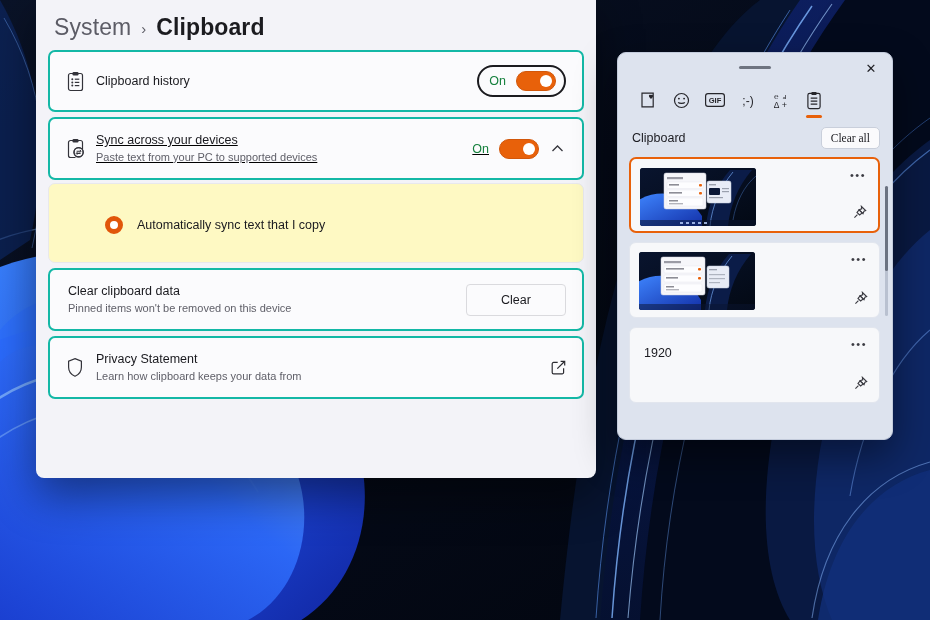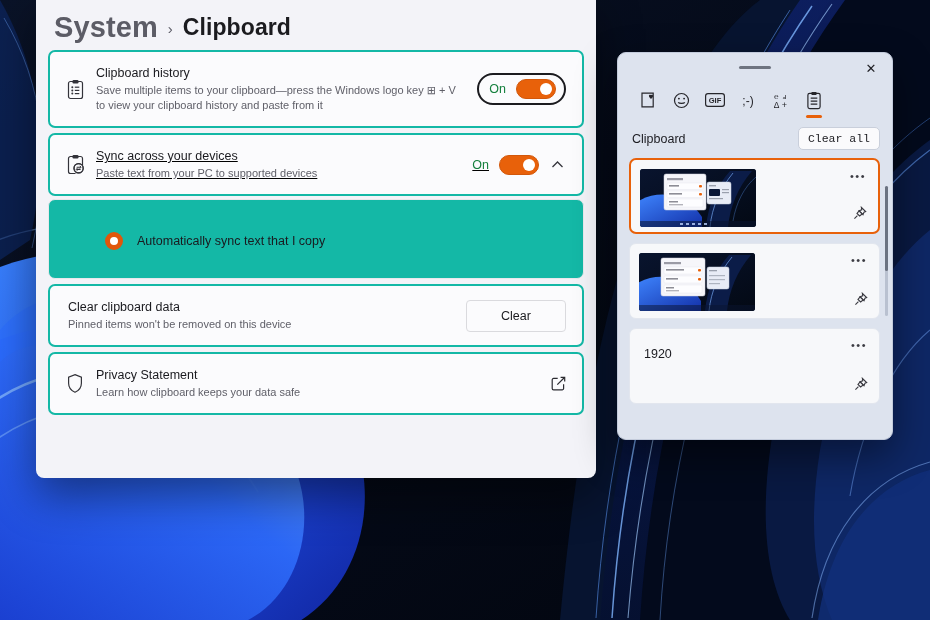--- a/index.html
+++ b/index.html
@@ -19,21 +19,21 @@
     position: absolute; left: 36px; top: -4px; width: 560px; height: 482px;
     background: #f3f3f8;
     border-radius: 0 0 8px 8px;
     box-shadow: 0 18px 45px rgba(0,0,0,.45);
     overflow: hidden;
   }
   #breadcrumb {
     display: flex; align-items: center; gap: 10px;
     padding: 14px 0 0 18px; height: 48px;
   }
-  .crumb-sys { font-size: 29px; color: #5c5c66; font-weight: 700; letter-spacing:.1px;}
+  .crumb-sys { font-size: 23px; color: #5c5c66; font-weight: 400; letter-spacing:.1px;}
   .crumb-sep { font-size: 15px; color: #5c5c66; position:relative; top:1px;}
   .crumb-cur { font-size: 23px; color: #1b1b1f; font-weight: 600; letter-spacing:.1px;}
 
   #settings-body { padding: 6px 12px 0 12px; }
 
   .card {
     background: #fbfbfd;
     border: 2px solid #14b8a6;
     border-radius: 7px;
     margin-bottom: 5px;
@@ -54,21 +54,21 @@
     width: 40px; height: 20px; border-radius: 11px; background: #e8610a;
     position: relative; border: 1px solid #d2570a;
   }
   .switch .knob {
     position: absolute; right: 3px; top: 50%; transform: translateY(-50%);
     width: 12px; height: 12px; border-radius: 50%; background: #fff;
   }
   .chev { color: #35353c; font-size: 11px; padding: 0 2px; }
 
   
-  .radio-card { background: #14b8a6; border: 1px solid #e8e8ec; border-radius: 7px; padding: 22px 0 18px 0; margin-bottom: 5px; }
+  .radio-card { background: #fef9c3; border: 1px solid #e8e8ec; border-radius: 7px; padding: 22px 0 18px 0; margin-bottom: 5px; }
   .radio-row { display: flex; align-items: center; gap: 14px; padding: 10px 0 10px 56px; }
   .radio { width: 18px; height: 18px; border-radius: 50%; flex: none; }
   .radio.off { border: 1.3px solid #9c9ca4; background: #fafafc; }
   .radio.on  { border: 5px solid #e1560a; background: #fff; }
   .radio-label { font-size: 12.5px; color: #1a1a1f; }
 
   
   .btn {
     background: #fbfbfd; border: 1px solid #dadade; border-radius: 4px;
     font-family: "Liberation Sans", sans-serif;
@@ -99,21 +99,21 @@
                     color: #26262b; }
   .fly-tab .underline { width: 16px; height: 2.5px; border-radius: 2px; background: transparent; margin-top: 4px; }
   .fly-tab.active .underline { background: #e8610a; }
 
   #fly-header { display: flex; align-items: center; justify-content: space-between;
                 padding: 6px 12px 8px 14px; }
   #fly-header .title { font-size: 12.5px; color: #1b1b20; }
   .clear-all {
     background: #fafafc; border: 1px solid #c9cfdb; border-radius: 5px;
     font-size: 11.5px; color: #1b1b20; padding: 4px 9px;
-    font-family: Liberation Mono, monospace;
+    font-family: Liberation Serif, serif;
   }
 
   #fly-list { padding: 0 12px 0 11px; position: relative; height: 272px; }
   .clip-item {
     position: relative; background: #f7f8fa; border: 1px solid #e2e6ee;
     border-radius: 7px; height: 76px; margin-bottom: 9px; overflow: hidden;
   }
   .clip-item.selected { border: 2px solid #e8610a; }
   .clip-thumb { position: absolute; left: 9px; top: 9px; width: 116px; height: 58px;
                 border-radius: 3px; overflow: hidden; background: #0b1b35; }
@@ -212,21 +212,20 @@
             <circle cx="6.3" cy="8.2" r="1" fill="#33333a" stroke="none"></circle>
             <circle cx="6.3" cy="11.4" r="1" fill="#33333a" stroke="none"></circle>
             <circle cx="6.3" cy="14.6" r="1" fill="#33333a" stroke="none"></circle>
             <line x1="8.8" y1="8.2" x2="13.3" y2="8.2"></line>
             <line x1="8.8" y1="11.4" x2="13.3" y2="11.4"></line>
             <line x1="8.8" y1="14.6" x2="13.3" y2="14.6"></line>
           </svg>
         </div>
         <div class="card-texts">
           <div class="card-title">Clipboard history</div>
-          <div class="card-sub">Save multiple items to your clipboard—press the Windows logo key ⊞ + V to view your clipboard history and paste from it</div>
         </div>
         <div class="card-right">
           <div class="toggle-wrap focused">
             <span class="toggle-label">On</span>
             <span class="switch">
                 <span class="knob"></span>
               </span>
           </div>
         </div>
       </div>
@@ -286,21 +285,21 @@
 
     <div class="card">
       <div class="card-row">
         <div class="card-icon">
           <svg width="18" height="21" viewBox="0 0 18 21" fill="none" stroke="#33333a" stroke-width="1.2">
             <path d="M9 1.6l6.4 2.6v6.1c0 4.1-2.6 7.4-6.4 9-3.8-1.6-6.4-4.9-6.4-9V4.2L9 1.6z"></path>
           </svg>
         </div>
         <div class="card-texts">
           <div class="card-title">Privacy Statement</div>
-          <div class="card-sub">Learn how clipboard keeps your data safe</div>
+          <div class="card-sub">Learn how clipboard keeps your data from</div>
         </div>
         <div class="card-right">
           <span class="ext-link">
             <svg width="15" height="15" viewBox="0 0 15 15" fill="none" stroke="#2b2b31" stroke-width="1.2">
               <path d="M12.6 8.3v4.1a1.4 1.4 0 0 1-1.4 1.4H2.6a1.4 1.4 0 0 1-1.4-1.4V3.8a1.4 1.4 0 0 1 1.4-1.4h4.1"></path>
               <path d="M9.6 1.3h4.1v4.1"></path>
               <path d="M6.3 8.7l7.2-7.2"></path>
             </svg>
           </span>
         </div>

